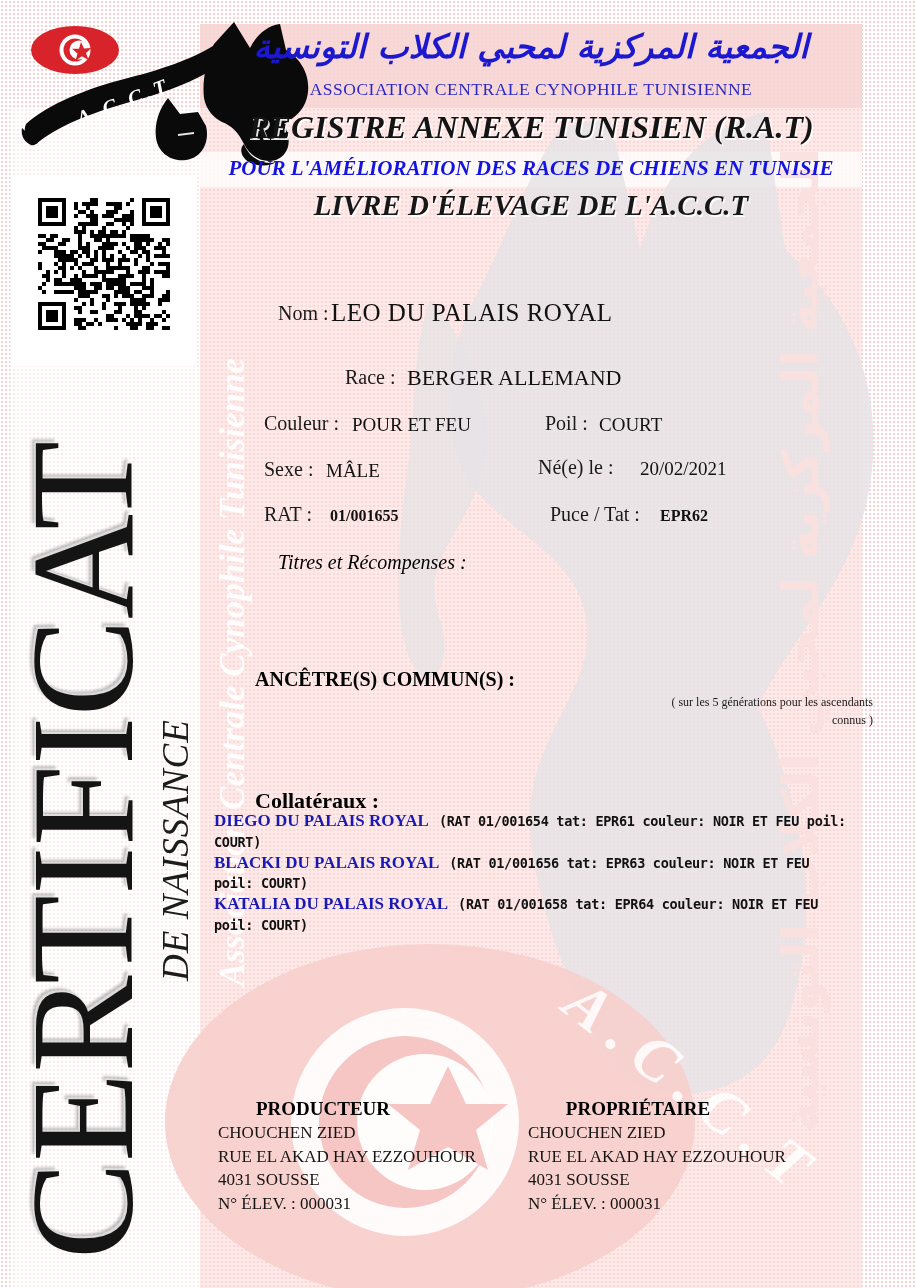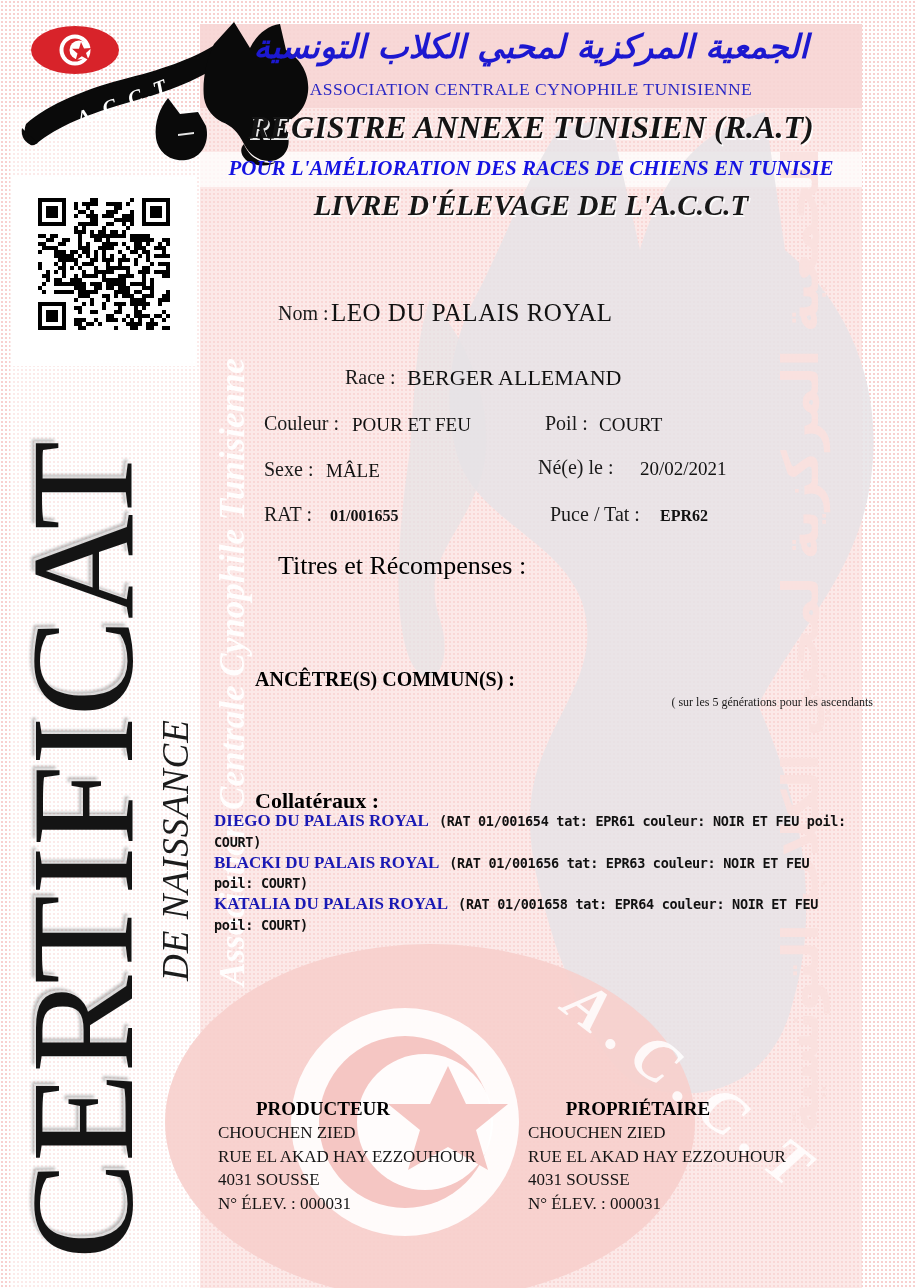--- a/index.html
+++ b/index.html
@@ -46,21 +46,21 @@
     font-size:37px; line-height:56px; font-style:italic; color:#1c1c1c; letter-spacing:1px;
     text-shadow:1.5px -1.5px 0 rgba(255,255,255,.6); white-space:nowrap;
   }
   
   .lbl  { font-size:20px; color:#1a1a1a; }
   .val  { color:#111; }
   .nom-val  { font-size:25px; letter-spacing:.5px; }
   .race-val { font-size:22px; }
   .v19 { font-size:19px; }
   .vbold16 { font-size:16px; font-weight:bold; }
-  .titres { font-size:26px; }
+  .titres { font-size:20px;font-style:italic; }
   .ancetres { font-size:20px; font-weight:bold; }
   .coeff-lbl { font-size:17px; font-weight:bold; }
   .coeff-val { font-size:17px; color:#c00000; }
   .note { font-size:12px; line-height:17.5px; color:#1a1a1a;text-align:right; }
   .coll-title { font-size:22px; font-weight:bold; }
   .coll-list { left:214px; top:811px; width:632px; position:absolute; z-index:3; }
   .coll-item { line-height:19.5px; margin-bottom:.5px; }
   .coll-name { font-size:17px; font-weight:bold; color:#1a19b4; font-family:"Liberation Serif",serif; margin-right:10px; }
   .coll-det  { font-size:13.5px; font-weight:bold; color:#111;
                font-family:"DejaVu Sans Mono","Liberation Mono",monospace; letter-spacing:-.3px; }
@@ -586,20 +586,21 @@
   <div class="fg lbl" style="left:264px; top:503px;">RAT :</div>
   <div class="fg val vbold16" style="left:330px; top:507px;">01/001655</div>
   <div class="fg lbl" style="left:550px; top:503px;">Puce / Tat :</div>
   <div class="fg val vbold16" style="left:660px; top:507px;">EPR62</div>
 
   <div class="fg titres" style="left:278px; top:551px;">Titres et Récompenses :</div>
 
   <div class="fg ancetres" style="left:255px; top:668px;">ANCÊTRE(S) COMMUN(S) :</div>
   <div class="fg note" style="left:553px; top:694px; width:320px;">
     <div>( sur les 5 générations pour les ascendants</div>
+    <div>connus )</div>
   </div>
 
   <div class="fg coll-title" style="left:255px; top:788px;">Collatéraux :</div>
   <div class="coll-list">
     <div class="coll-item">
       <span class="coll-name">DIEGO DU PALAIS ROYAL</span><span class="coll-det">(RAT 01/001654 tat: EPR61 couleur: NOIR ET FEU poil: COURT)</span>
     </div>
     <div class="coll-item">
       <span class="coll-name">BLACKI DU PALAIS ROYAL</span><span class="coll-det">(RAT 01/001656 tat: EPR63 couleur: NOIR ET FEU poil: COURT)</span>
     </div>

